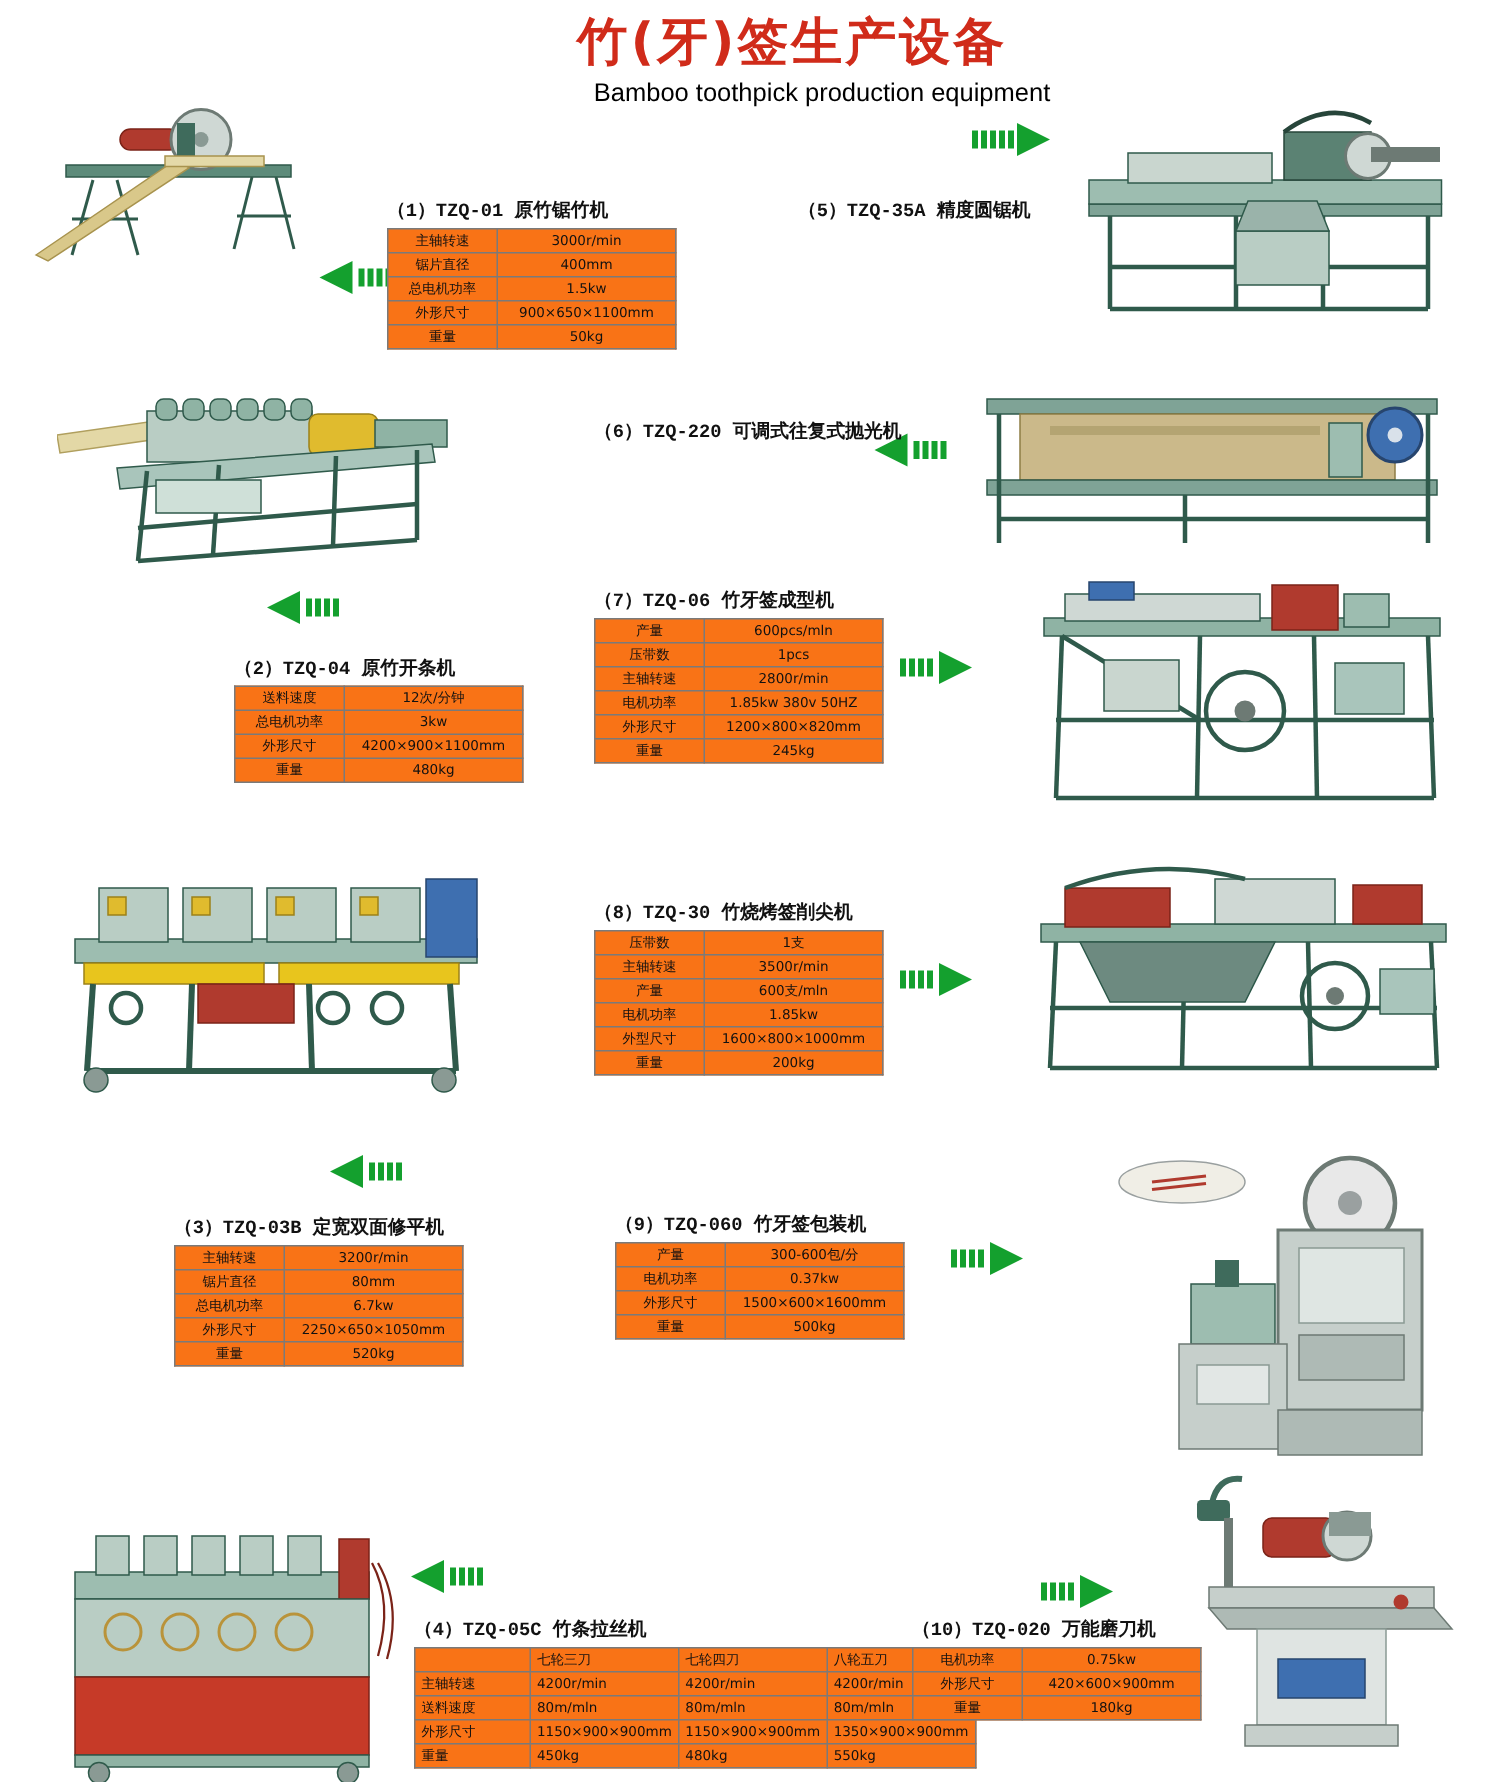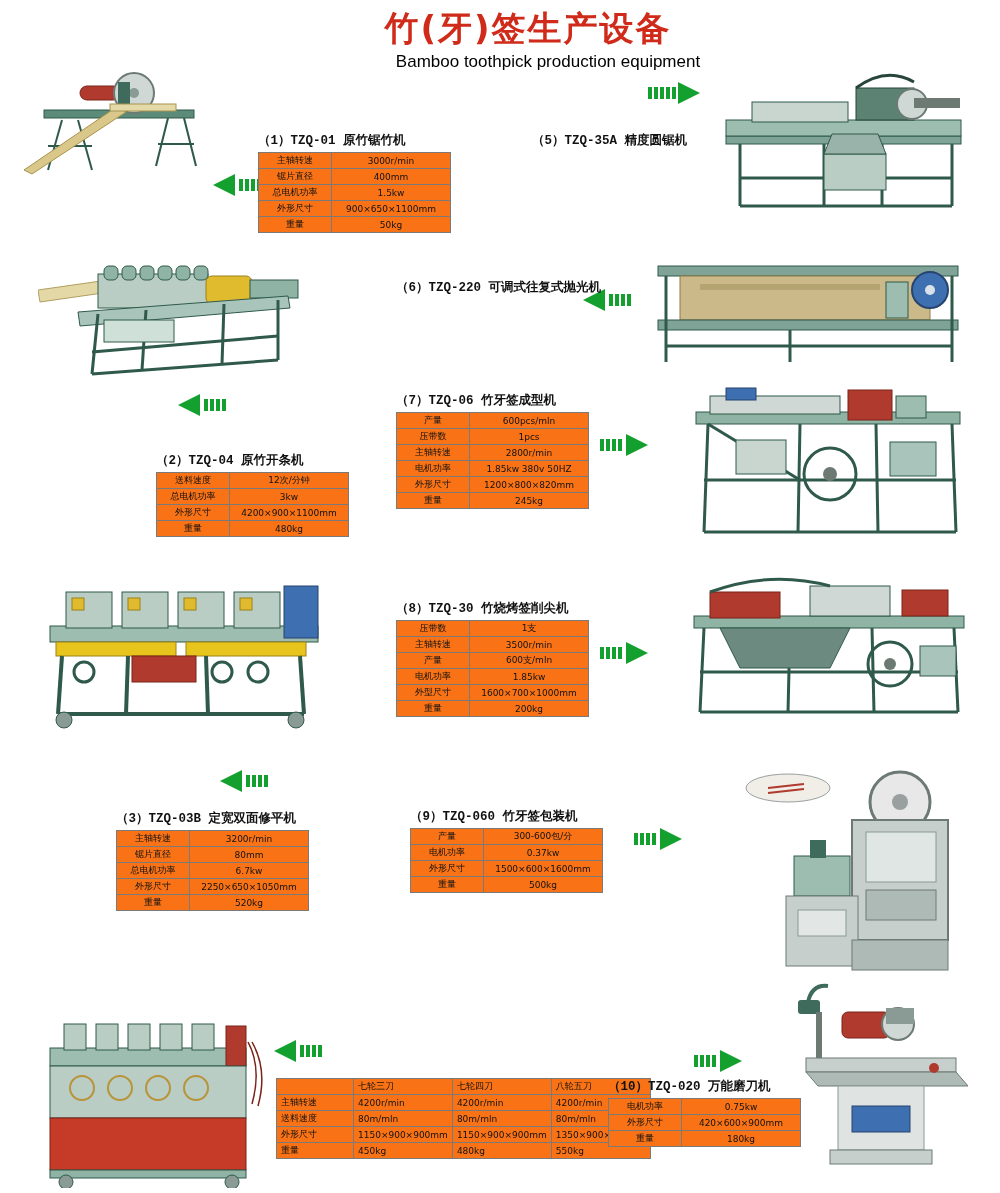--- a/index.html
+++ b/index.html
@@ -475,21 +475,21 @@
           <td class="v">1200×800×820mm</td>
         </tr>
       <tr>
           <td class="k">重量</td>
           <td class="v">245kg</td>
         </tr>
     </tbody>
   </table>
 </div>
 
-<div class="blk" style="left:116px;top:452px;padding-left:40px;">
+<div class="blk" style="left:116px;top:437px;padding-left:40px;">
   <div class="blk-title">（2）TZQ-04  原竹开条机</div>
   <table class="spec">
     <tbody>
       <tr>
           <td class="k">送料速度</td>
           <td class="v">12次/分钟</td>
         </tr>
       <tr>
           <td class="k">总电机功率</td>
           <td class="v">3kw</td>
@@ -521,21 +521,21 @@
       <tr>
           <td class="k">产量</td>
           <td class="v">600支/mln</td>
         </tr>
       <tr>
           <td class="k">电机功率</td>
           <td class="v">1.85kw</td>
         </tr>
       <tr>
           <td class="k">外型尺寸</td>
-          <td class="v">1600×700×1000mm</td>
+          <td class="v">1600×800×1000mm</td>
         </tr>
       <tr>
           <td class="k">重量</td>
           <td class="v">200kg</td>
         </tr>
     </tbody>
   </table>
 </div>
 
 <div class="blk" style="left:116px;top:810px;">
@@ -584,20 +584,21 @@
         </tr>
       <tr>
           <td class="k">重量</td>
           <td class="v">500kg</td>
         </tr>
     </tbody>
   </table>
 </div>
 
 <div class="blk" style="left:276px;top:1078px;">
+  <div class="blk-title">（4）TZQ-05C  竹条拉丝机</div>
   <table class="spec multi">
     <tbody>
       <tr>
         <td class="k hd"></td>
         <td class="hd">七轮三刀</td>
         <td class="hd">七轮四刀</td>
         <td class="hd">八轮五刀</td>
       </tr>
       <tr>
         <td class="k">主轴转速</td>

